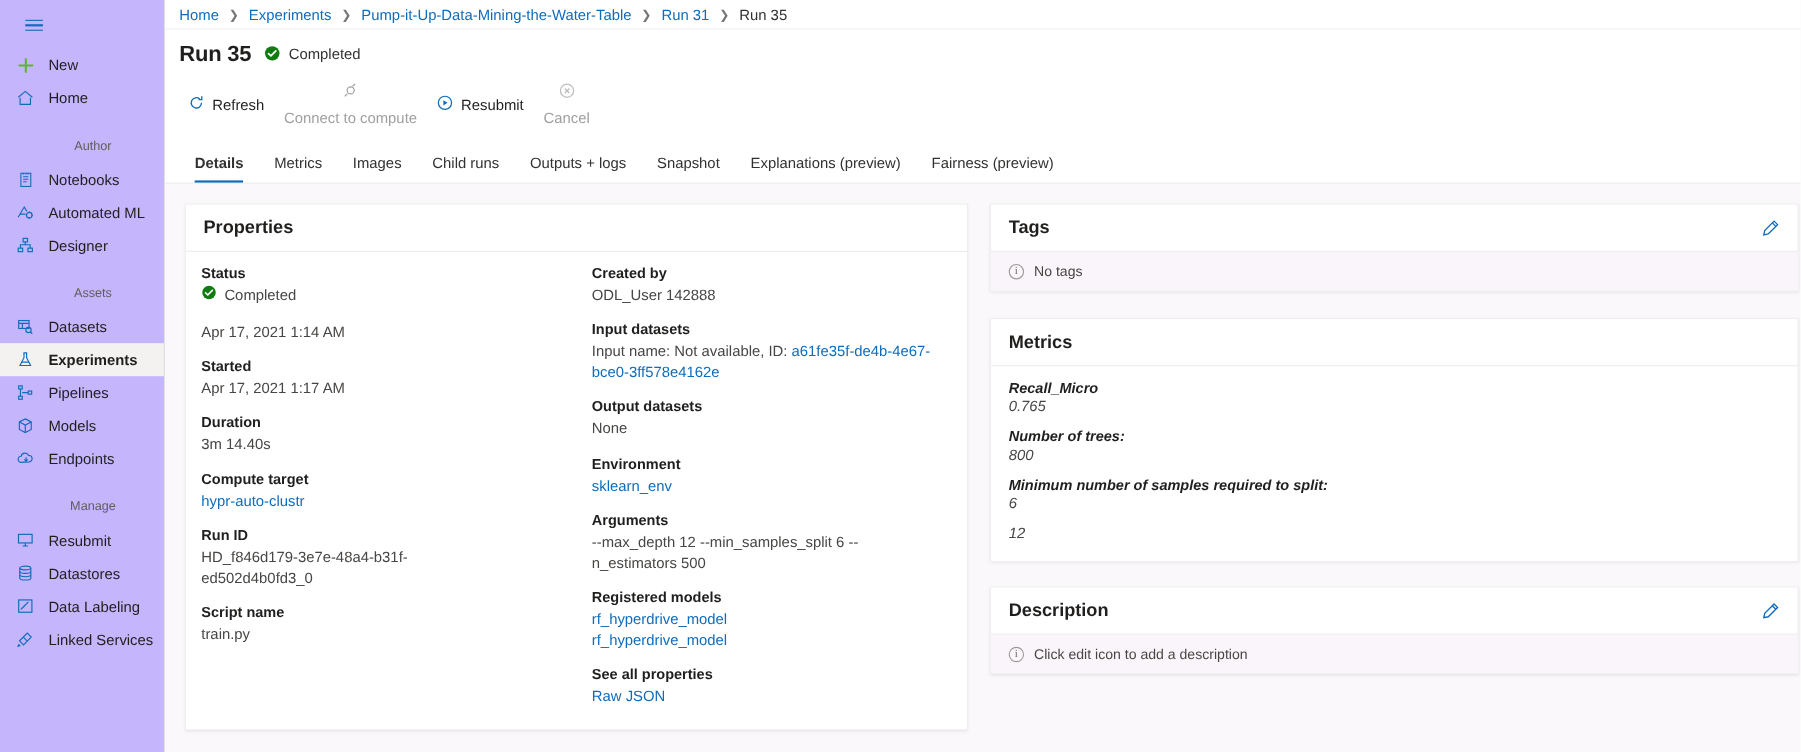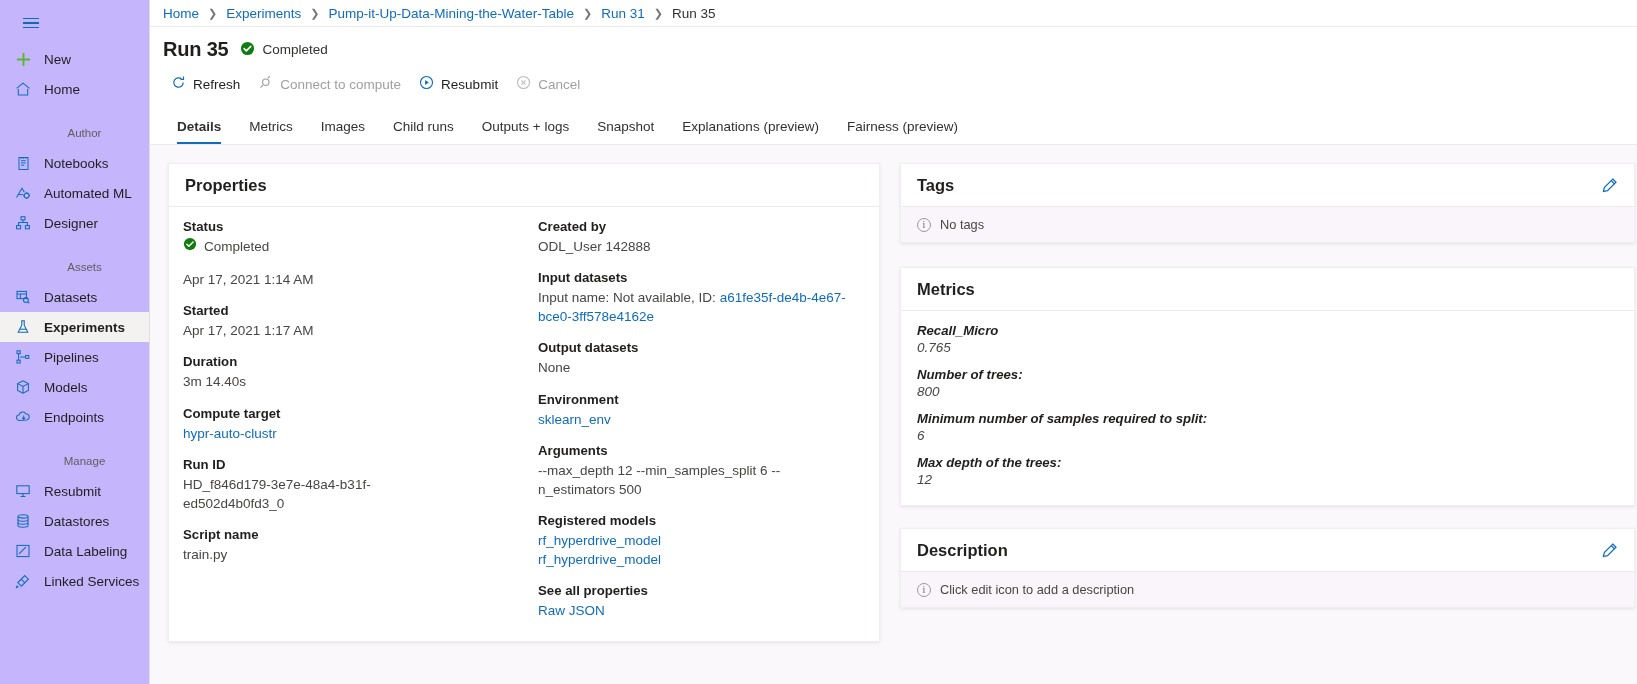--- a/index.html
+++ b/index.html
@@ -67,21 +67,21 @@
 
   .toolbar {
     display: flex; align-items: center; gap: 0px;
     padding: 10px 0 6px 13px; background: #fff;
   }
   .tbtn {
     display: flex; align-items: center; gap: 7px;
     font-size: 13.5px; color: #201f1e; padding: 4px 10px 4px 8px;
     cursor: pointer; white-space: nowrap;
   }
-  .tbtn.disabled { color: #a19f9d; cursor: default; }
+  .tbtn.disabled { color: #a19f9d; cursor: default; flex-direction: column; }
 
   .tabs {
     display: flex; align-items: flex-end; gap: 0px;
     padding-left: 13px; height: 42px;
     background: #fff;
     border-bottom: 1px solid #edebe9;
   }
   .tab {
     position: relative; font-size: 13.5px; color: #323130;
     padding: 0 14px 10px 14px; cursor: pointer; white-space: nowrap;
@@ -514,21 +514,20 @@
             </div>
             <div class="metric">
               <div class="metric-name">Number of trees:</div>
               <div class="metric-val">800</div>
             </div>
             <div class="metric">
               <div class="metric-name">Minimum number of samples required to split:</div>
               <div class="metric-val">6</div>
             </div>
             <div class="metric">
-              <div class="metric-name">Max depth of the trees:</div>
               <div class="metric-val">12</div>
             </div>
           </div>
         </div>
 
         <div class="spacer22"></div>
 
         <div class="card">
           <div class="card-head">
             <span class="card-title">Description</span>

